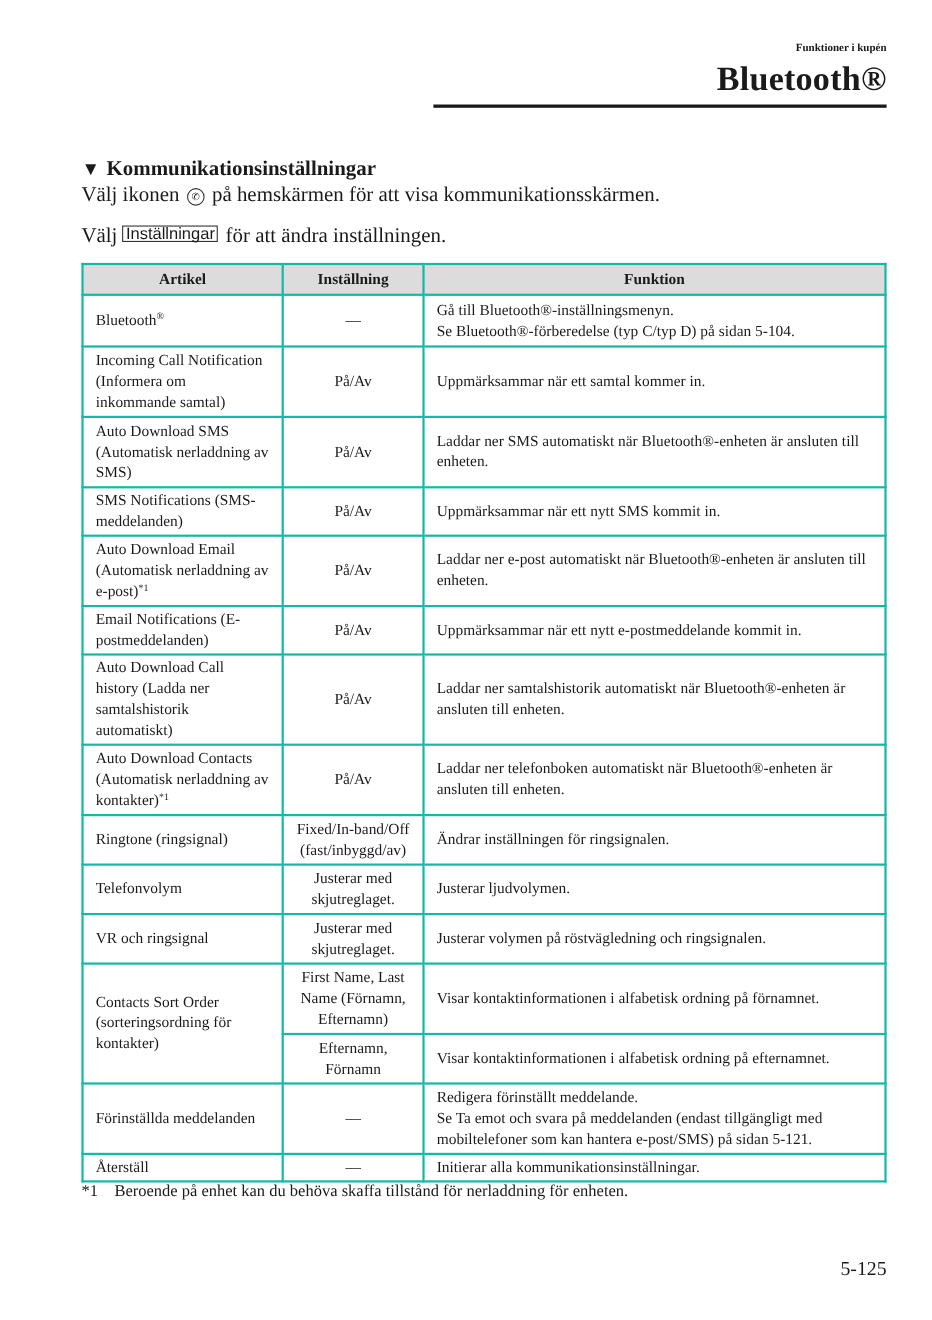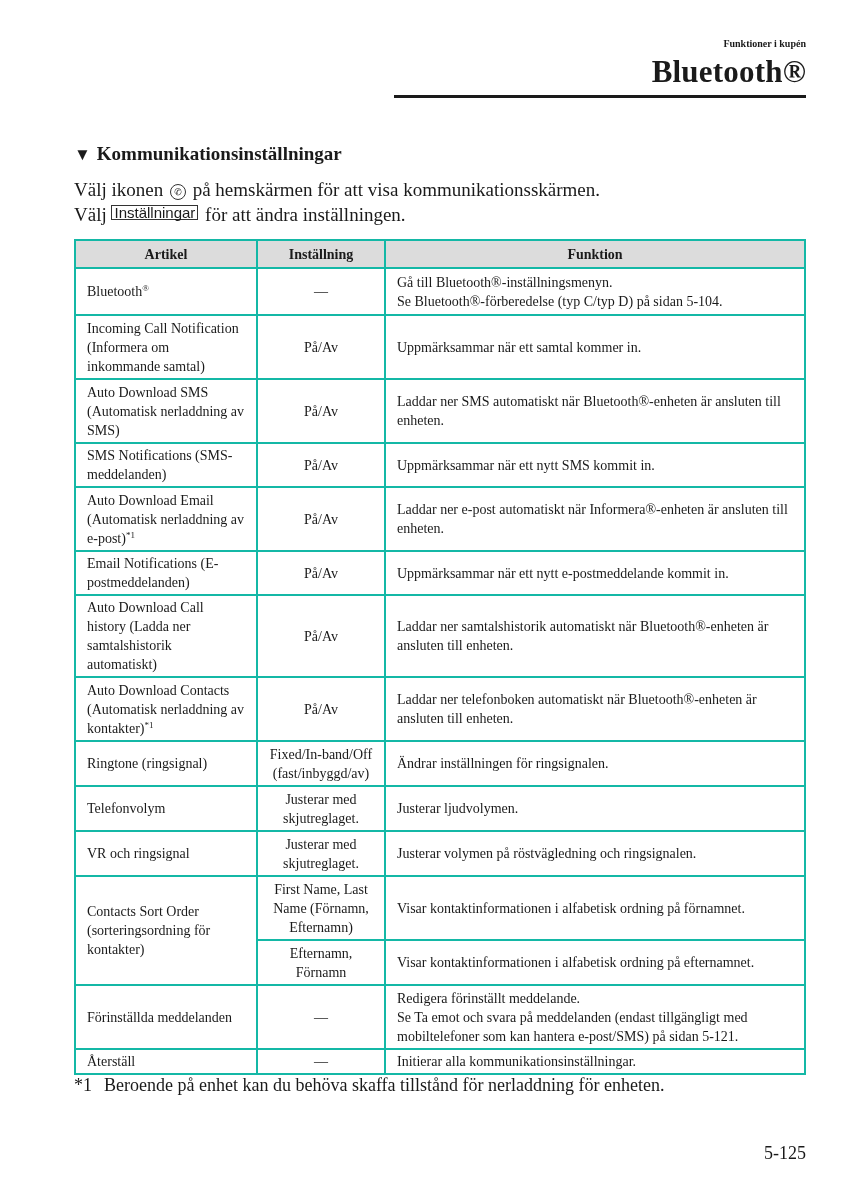--- a/index.html
+++ b/index.html
@@ -4,35 +4,35 @@
 <style>
   html, body { margin: 0; padding: 0; background: #ffffff; }
   body { width: 847px; height: 1200px; position: relative; overflow: hidden;
          font-family: "Liberation Serif", "DejaVu Serif", serif; color: #1a1a1a; }
   .hdr-section { position: absolute; right: 41px; top: 38px; font-size: 10px; font-weight: bold; text-align: right; }
   .hdr-title { position: absolute; right: 41px; top: 54px; font-size: 31px; font-weight: bold; text-align: right; letter-spacing: 0.2px; }
   .hdr-rule { position: absolute; left: 394px; right: 41px; top: 95px; height: 3px; background: #1a1a1a; }
   .sec-heading { position: absolute; left: 74px; top: 143px; font-size: 19px; font-weight: bold; }
   .sec-heading .tri { font-size: 17px; margin-right: 6px; }
   .intro { position: absolute; left: 74px; font-size: 19px; }
-  .intro1 { top: 179px; }
+  .intro1 { top: 167px; }
   .intro2 { top: 204px; }
   .phone-icon { display: inline-block; width: 14px; height: 14px; border: 1.3px solid #333; border-radius: 50%;
                 position: relative; vertical-align: 1px; margin: 0 2px; font-size: 9px; line-height: 14px; text-align: center; }
   .btn-inline { display: inline-block; border: 1px solid #333; font-family: "Liberation Sans", sans-serif;
                 font-size: 15px; padding: 1px 2px; vertical-align: 3px; line-height: 11px; margin-right: 2px; }
   table.settings { position: absolute; left: 74px; top: 239px; width: 732px; border-collapse: collapse; font-size: 14px; line-height: 19px; }
   table.settings th, table.settings td { border: 2px solid #14b8a6; padding: 2px 11px; vertical-align: middle; }
   table.settings th { background: #dcdcdc; font-weight: bold; text-align: center; height: 22px; padding: 2px 6px; }
   table.settings thead tr { border-top: 2px solid #555; }
   td.c-item { width: 158px; text-align: left; }
   td.c-set { width: 104px; text-align: center; padding: 2px 4px; }
   td.c-func { text-align: left; padding-left: 11px; }
   sup { font-size: 9px; line-height: 0; vertical-align: 5px; }
-  .footnote { position: absolute; left: 74px; top: 1075px; font-size: 18px; }
+  .footnote { position: absolute; left: 74px; top: 1075px; font-size: 15px; }
   .footnote .mark { display: inline-block; width: 30px; }
   .page-num { position: absolute; right: 41px; top: 1143px; font-size: 18px; font-weight: normal; }
 </style>
 </head>
 <body>
 
 <div class="hdr-section">Funktioner i kupén</div>
 <div class="hdr-title">Bluetooth®</div>
 <div class="hdr-rule"></div>
 
@@ -79,21 +79,21 @@
       <td class="c-func">Laddar ner SMS automatiskt när Bluetooth®-enheten är ansluten till enheten.</td>
     </tr>
     <tr style="height:44px">
       <td class="c-item">SMS Notifications (SMS-meddelanden)</td>
       <td class="c-set">På/Av</td>
       <td class="c-func">Uppmärksammar när ett nytt SMS kommit in.</td>
     </tr>
     <tr style="height:64px">
       <td class="c-item"><span>Auto Download Email (Automatisk nerladdning av e-post)</span><sup>*1</sup></td>
       <td class="c-set">På/Av</td>
-      <td class="c-func">Laddar ner e-post automatiskt när Informera®-enheten är ansluten till enheten.</td>
+      <td class="c-func">Laddar ner e-post automatiskt när Bluetooth®-enheten är ansluten till enheten.</td>
     </tr>
     <tr style="height:44px">
       <td class="c-item">Email Notifications (E-postmeddelanden)</td>
       <td class="c-set">På/Av</td>
       <td class="c-func">Uppmärksammar när ett nytt e-postmeddelande kommit in.</td>
     </tr>
     <tr style="height:64px">
       <td class="c-item">Auto Download Call history (Ladda ner samtalshistorik automatiskt)</td>
       <td class="c-set">På/Av</td>
       <td class="c-func">Laddar ner samtalshistorik automatiskt när Bluetooth®-enheten är ansluten till enheten.</td>

